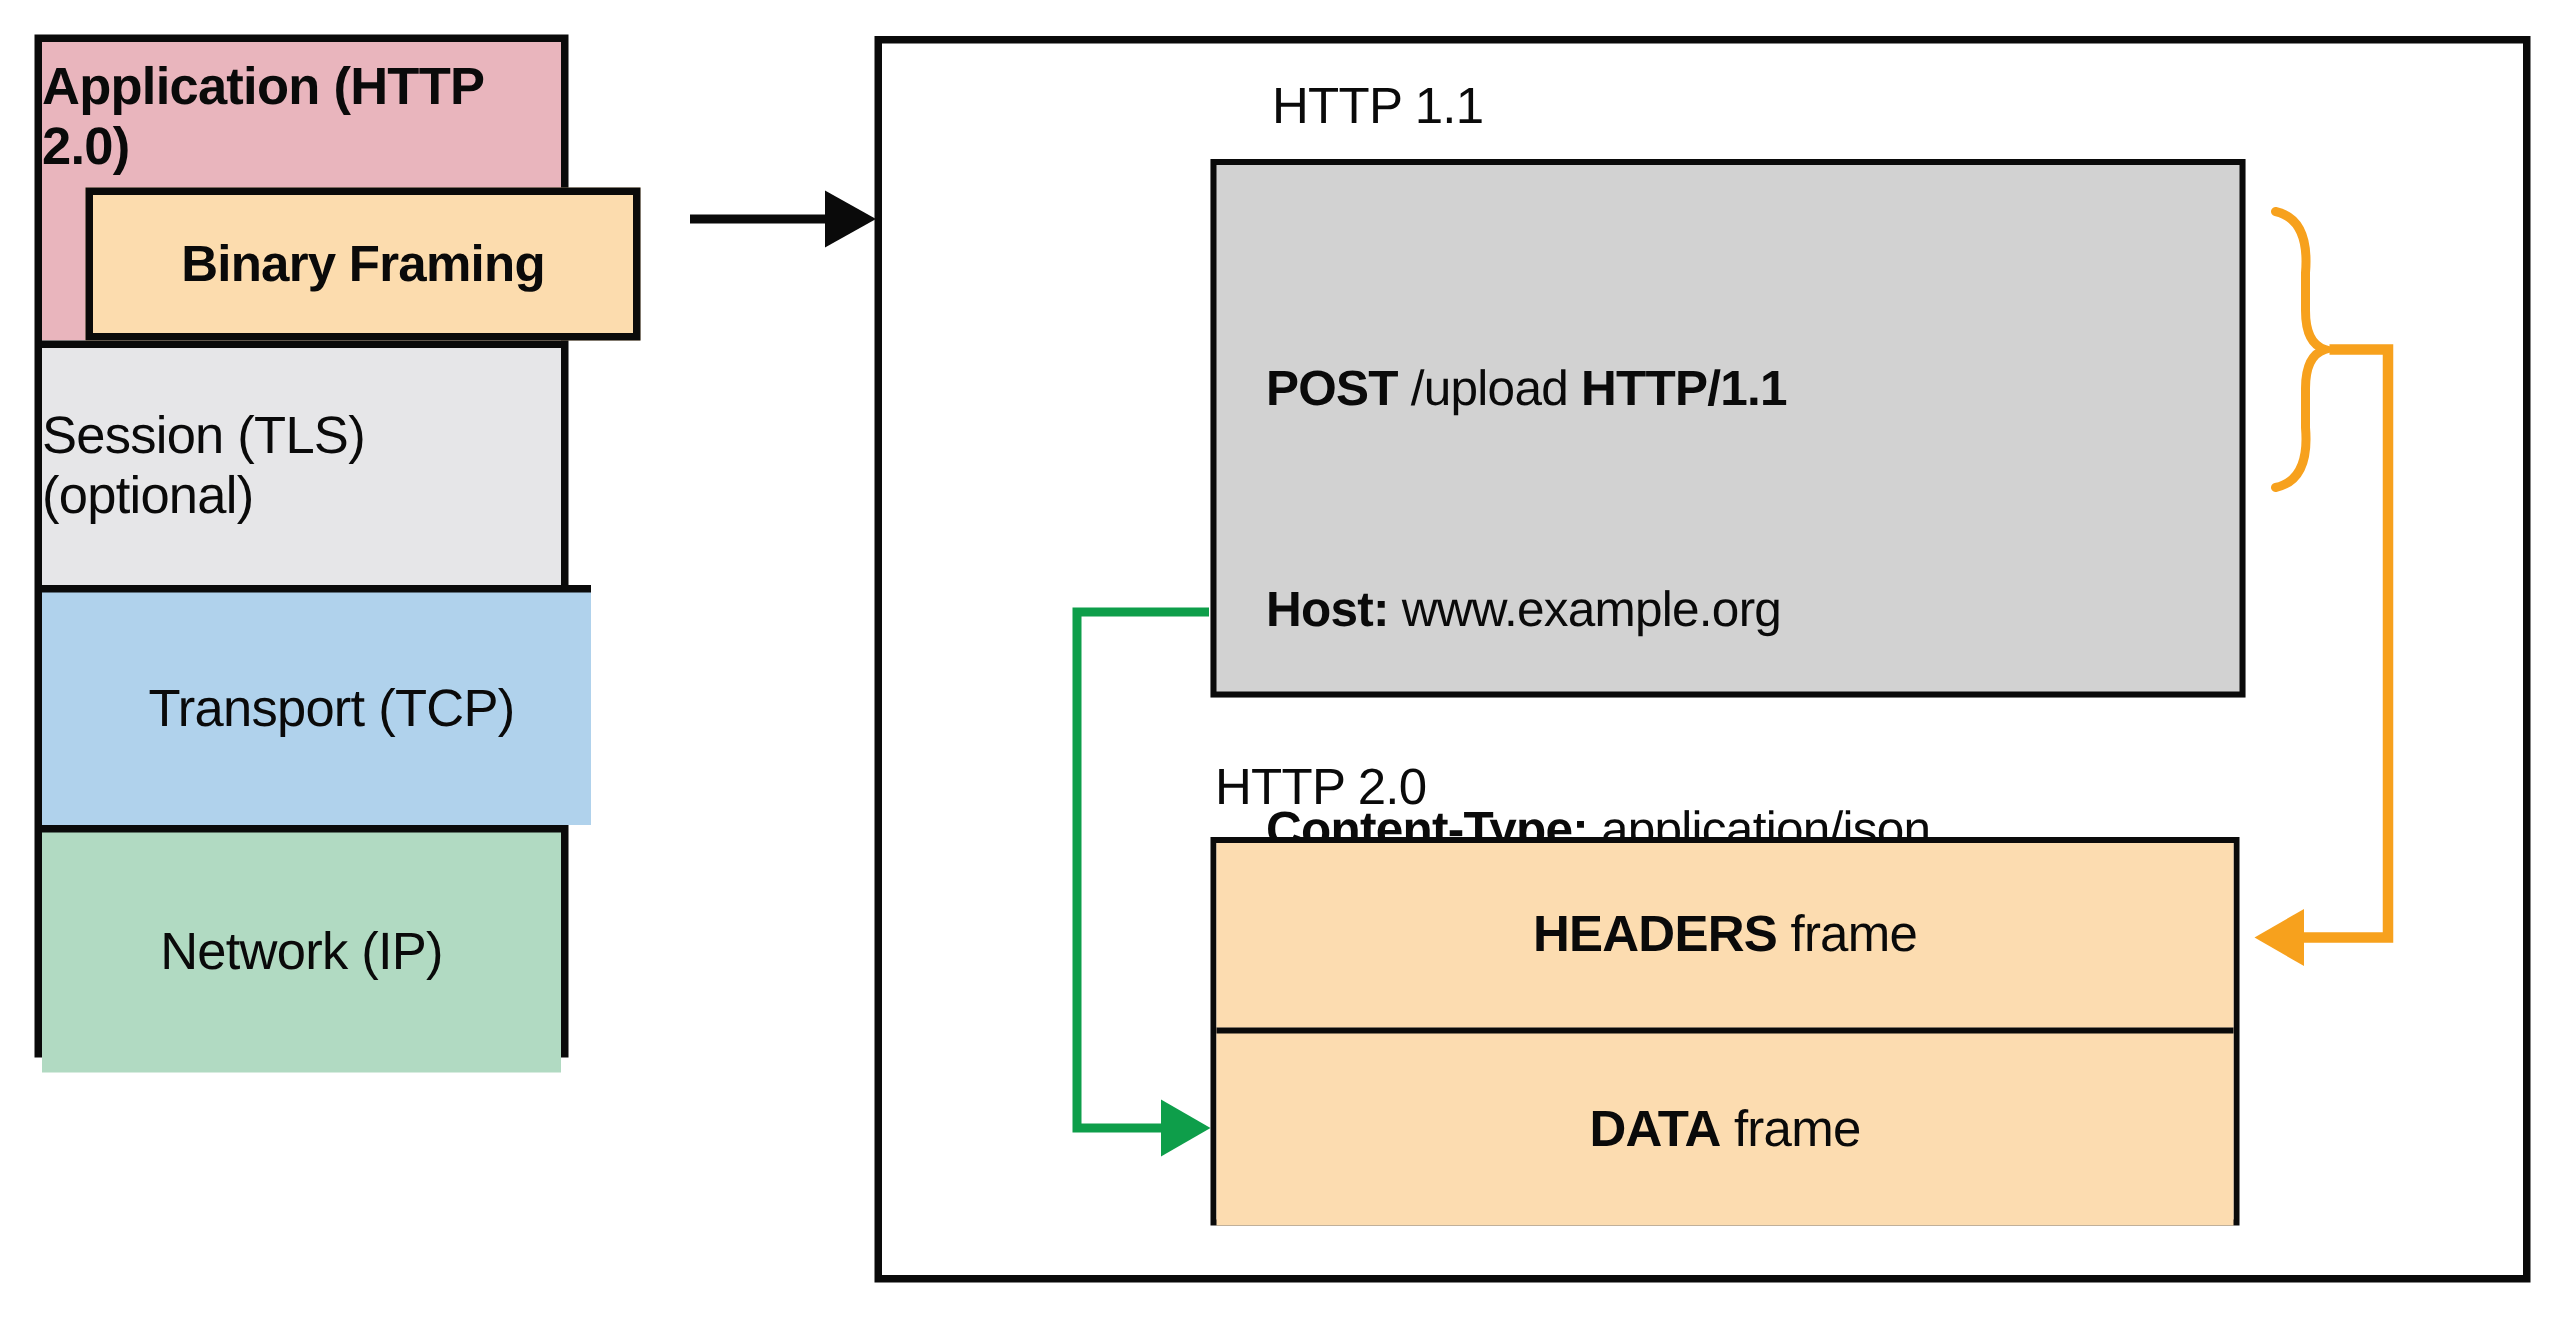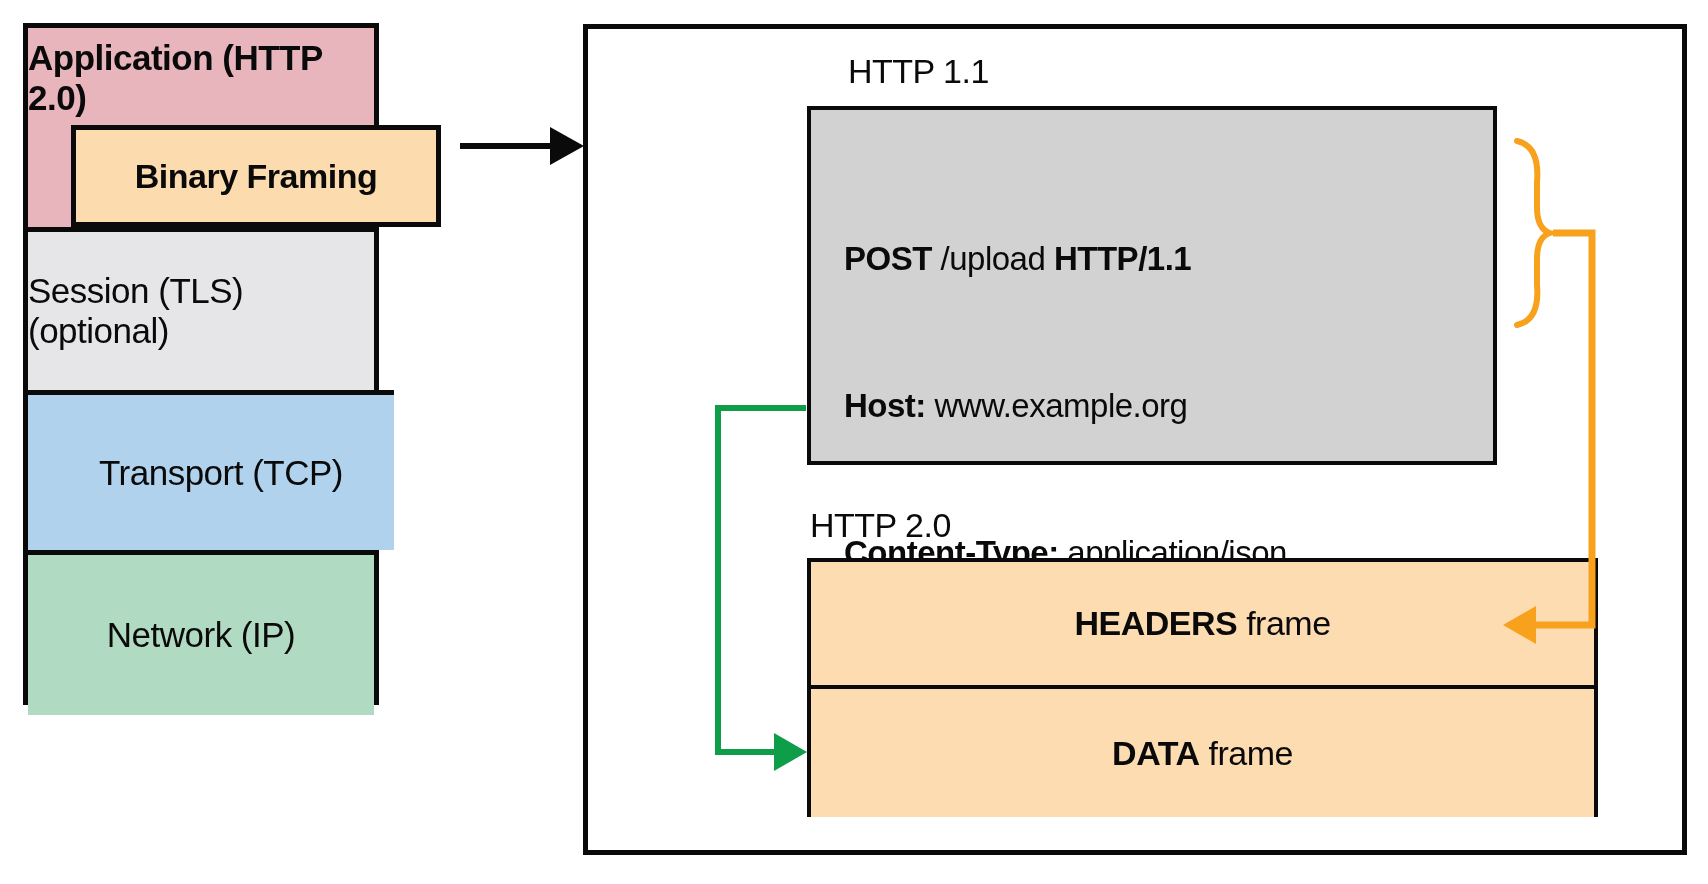--- a/index.html
+++ b/index.html
@@ -80,21 +80,21 @@
     line-height: 49px;
     letter-spacing: -0.5px;
     padding: 26px 10px 0 33px;
     white-space: pre-wrap;
   }
   .request-box b { font-weight: bold; }
   .req-body { margin-top: 53px; }
 
   .frames-box {
     left: 807px; top: 558px;
-    width: 791px; height: 259px;
+    width: 686px; height: 259px;
     border: 4px solid #0a0a0a;
   }
   .frame {
     width: 100%;
     display: flex;
     align-items: center;
     justify-content: center;
     font-size: 34px;
     letter-spacing: -0.5px;
     white-space: pre-wrap;
@@ -122,21 +122,21 @@
       <span>Session (TLS) (optional)</span>
     </div>
     <div class="layer layer-transport" style="background-color: rgb(176, 210, 236); padding-left: 20px;">
       <span>Transport (TCP)</span>
     </div>
     <div class="layer layer-network" style="background-color: rgb(177, 218, 194);">
       <span>Network (IP)</span>
     </div>
   </div>
 
-  <div class="abs binary-box" style="background-color: rgb(252, 220, 174); margin-left: 14px;">
+  <div class="abs binary-box" style="background-color: rgb(252, 220, 174);">
     <span>Binary Framing</span>
   </div>
 
   <div class="abs panel"></div>
 
   <div class="abs http-label http11-label">HTTP 1.1</div>
 
   <div class="abs request-box" style="background-color: rgb(210, 210, 210);">
     <div class="req-line"><b>POST</b><span> /upload </span><b>HTTP/1.1</b></div>
     <div class="req-line"><b>Host:</b><span> www.example.org</span></div>

